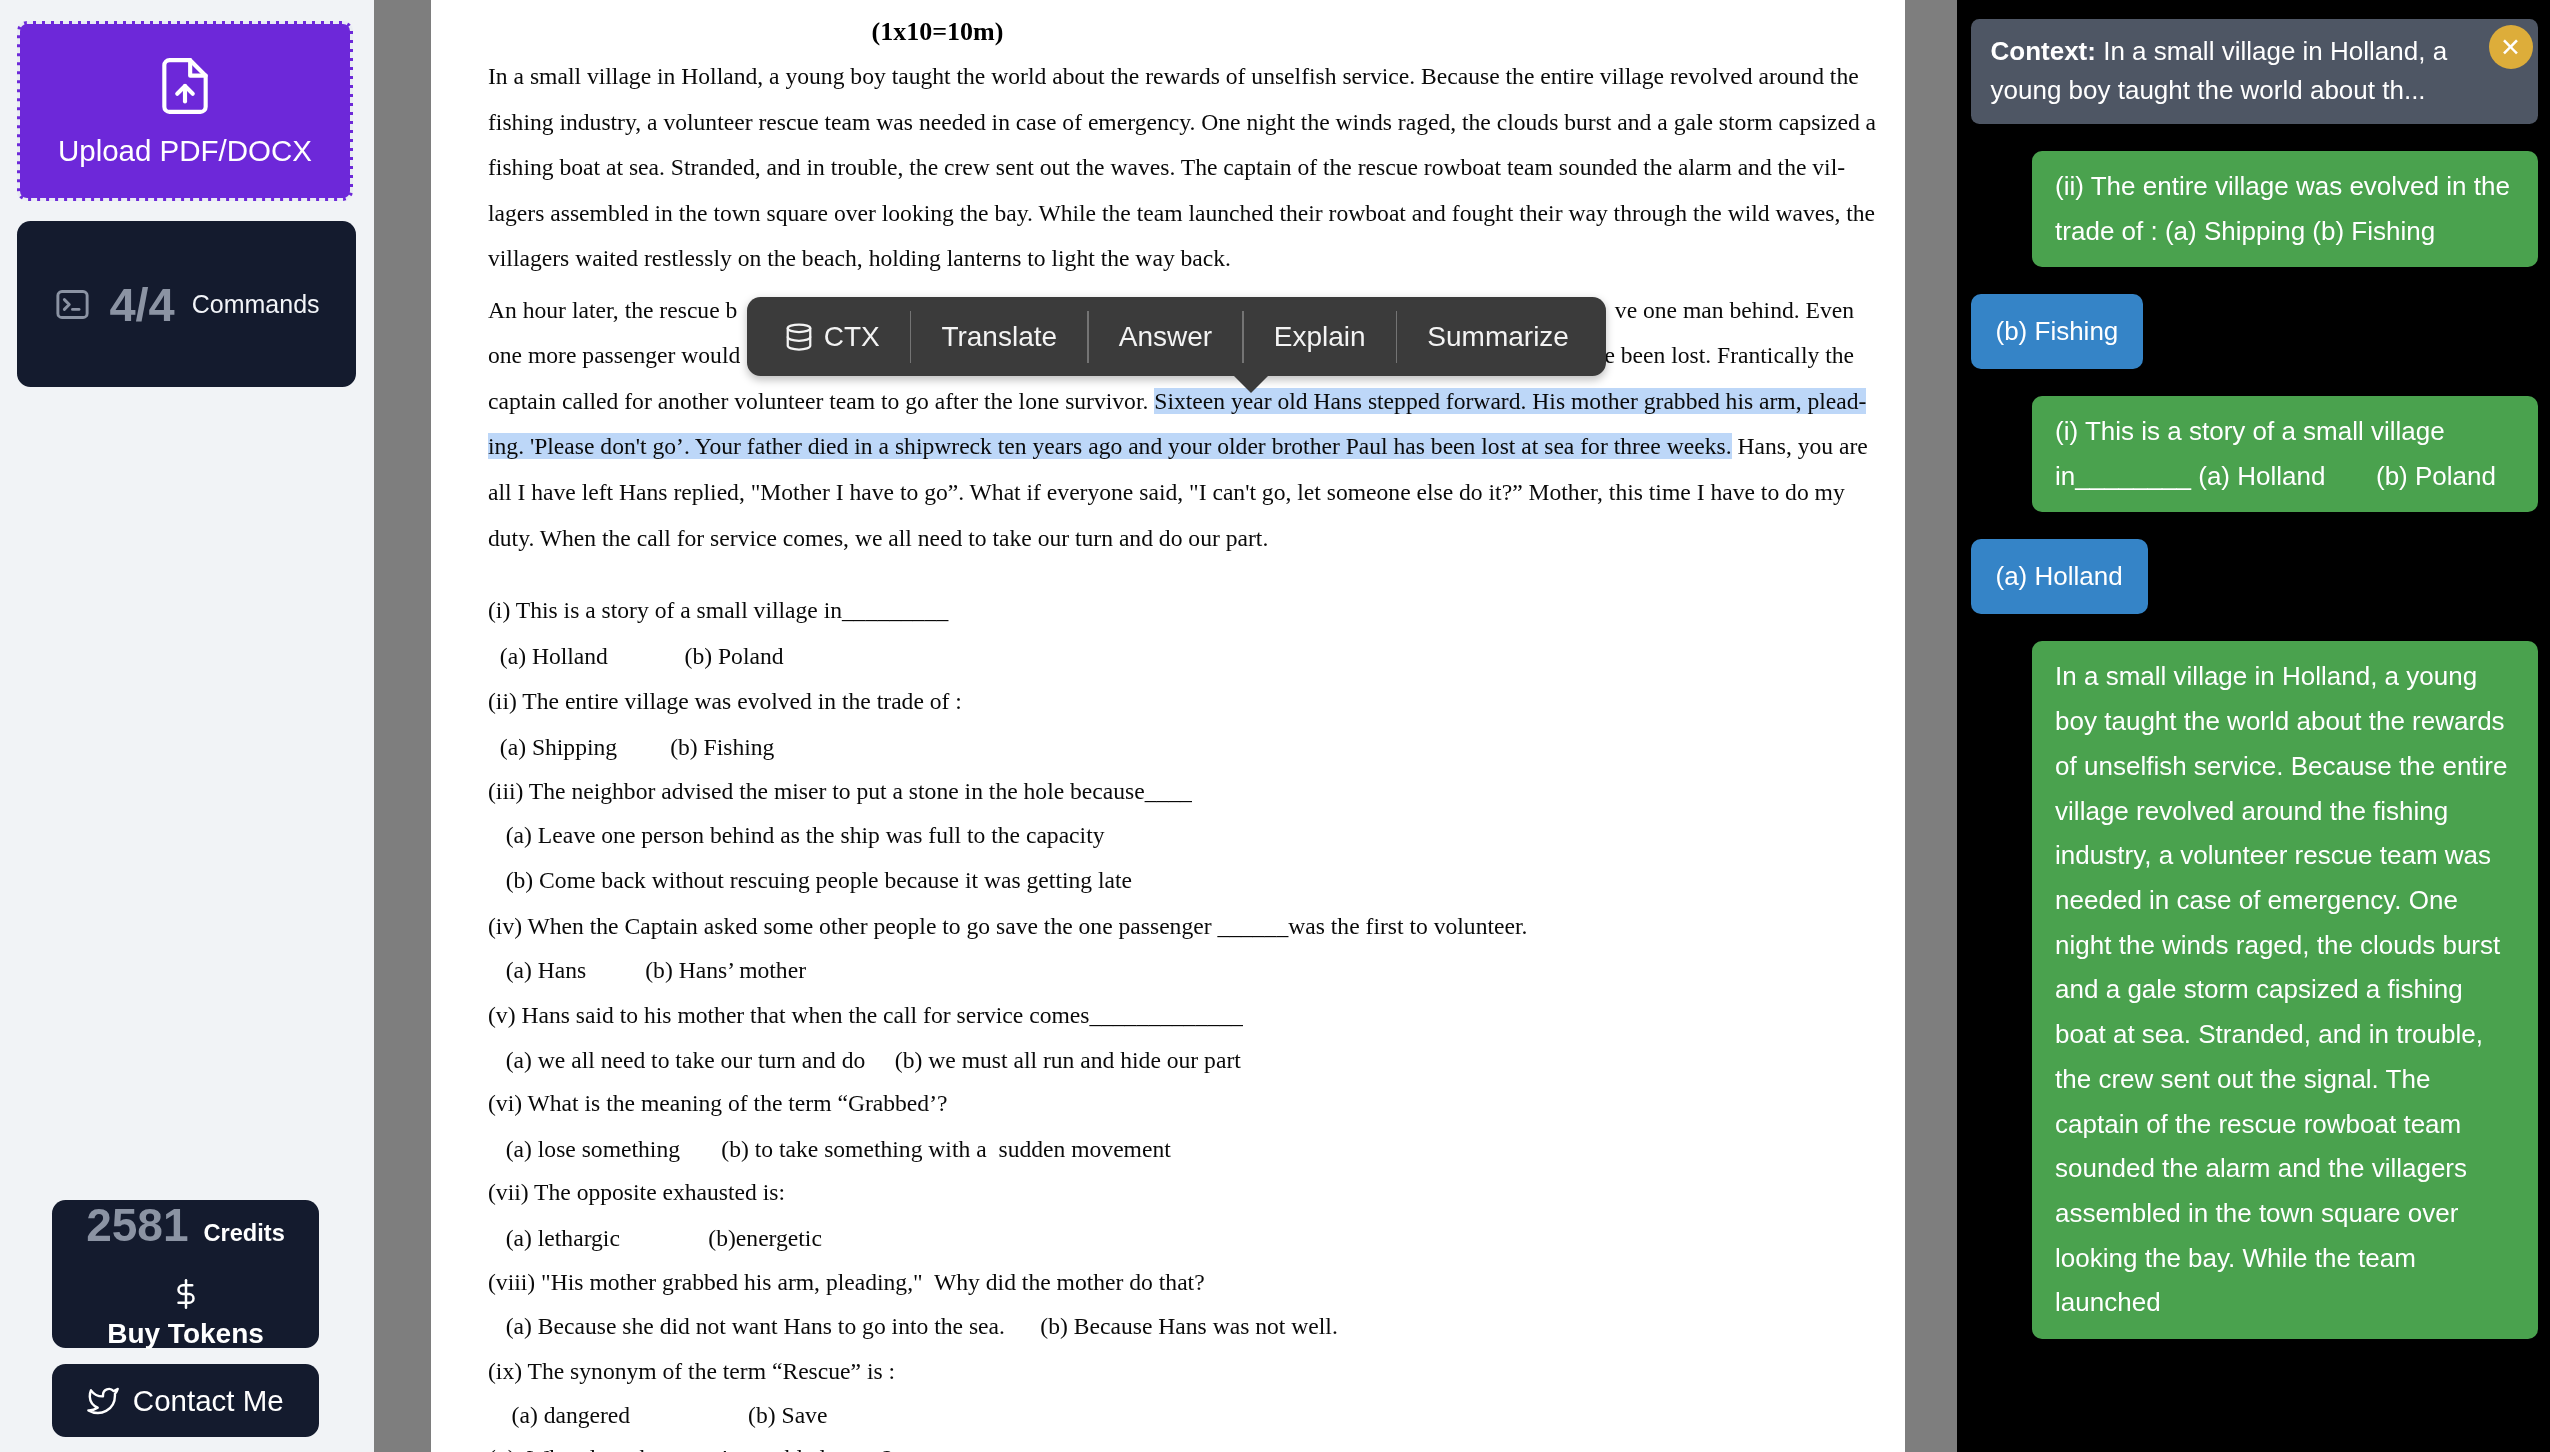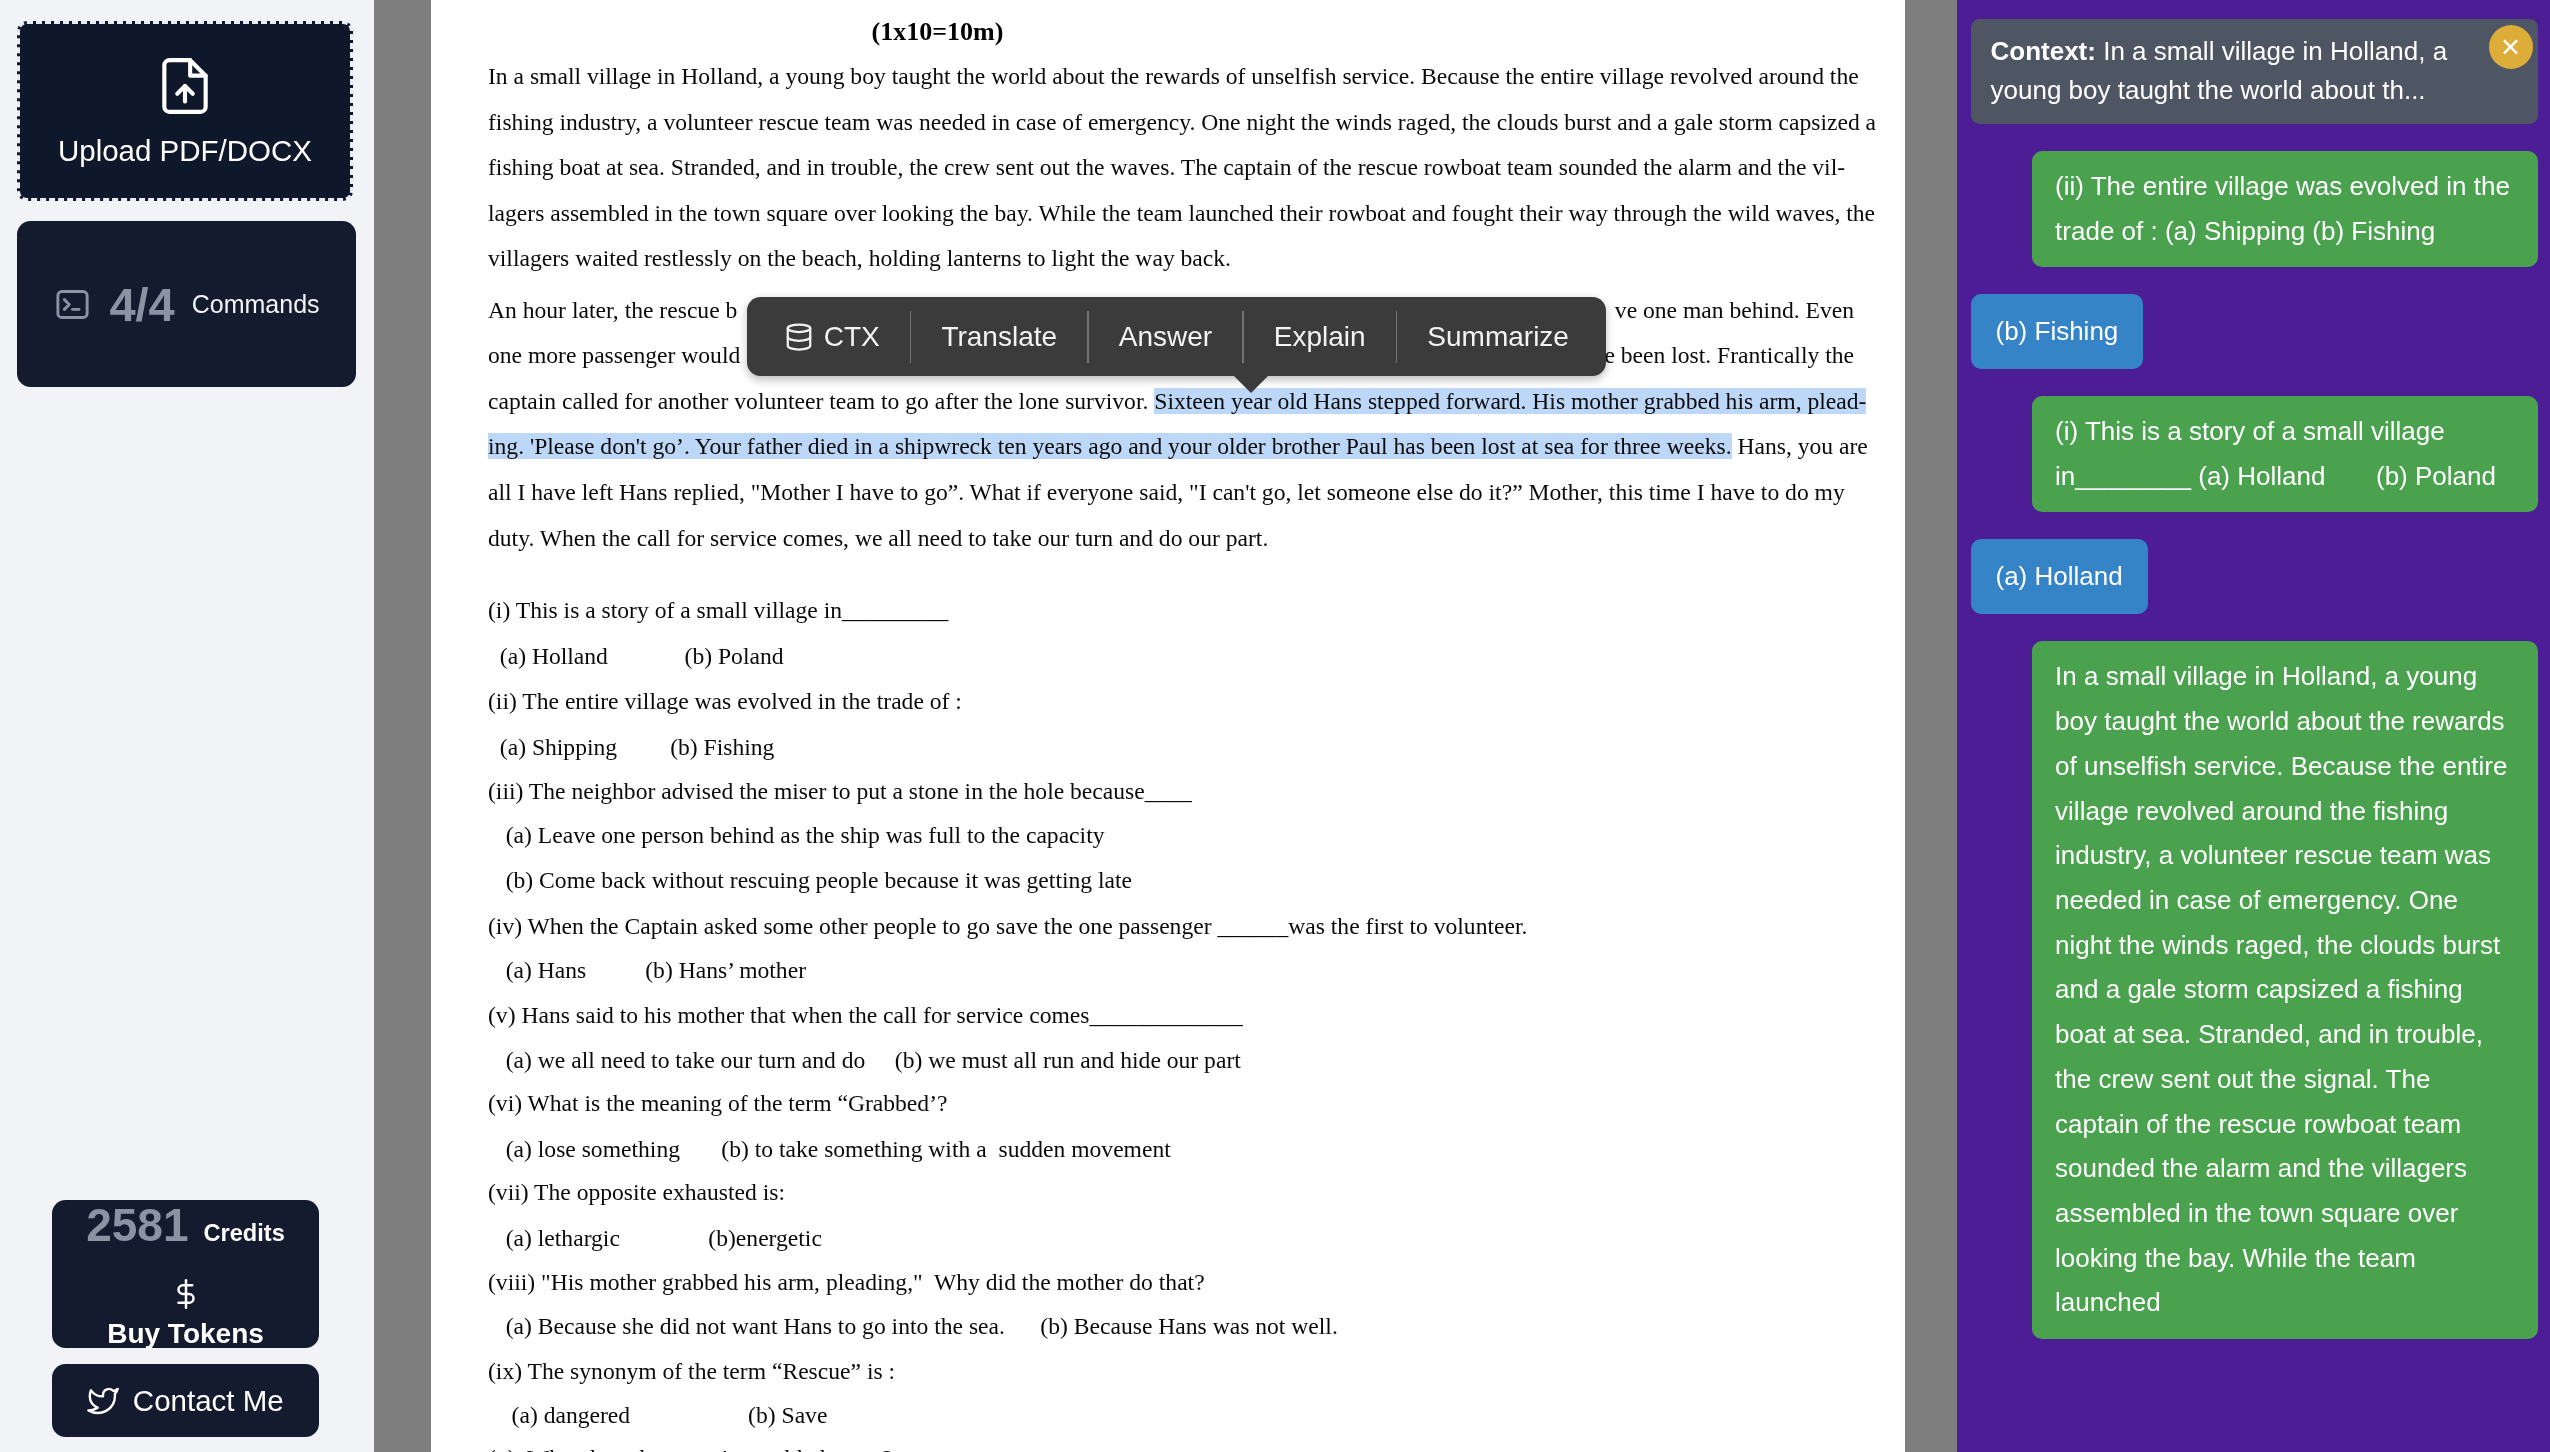--- a/index.html
+++ b/index.html
@@ -4,21 +4,21 @@
 <style>
   html,body{margin:0;padding:0;}
   body{
     width:2550px;height:1452px;overflow:hidden;position:relative;
     background:#eff1f4;font-family:"Liberation Sans",sans-serif;
   }
   
   .sidebar{position:absolute;left:0;top:0;width:374px;height:1452px;background:#f1f3f6;}
   .upload-btn{
     position:absolute;left:17px;top:21px;width:336px;height:180px;box-sizing:border-box;
-    background:#0f172a;border:3.4px dashed #e9ecf3;border-radius:10px;
+    background:#6d28d9;border:3.4px dashed #e9ecf3;border-radius:10px;
     display:flex;flex-direction:column;align-items:center;justify-content:center;gap:17px;
     color:#fff;font-size:29.5px;cursor:pointer;
   }
   .dark-box{background:#141b2e;border-radius:13.5px;position:absolute;display:flex;align-items:center;justify-content:center;}
   .commands-box{left:17px;top:221px;width:339px;height:166px;gap:17px;}
   .commands-count{font-size:47px;font-weight:bold;color:#8b93a3;}
   .commands-label{font-size:25px;color:#f2f4f8;}
   .credits-box{left:52px;top:1200px;width:267px;height:148px;flex-direction:column;gap:27px;}
   .credits-row{display:flex;align-items:baseline;gap:15px;}
   .credits-value{font-size:46px;font-weight:bold;color:#8b93a3;}
@@ -46,21 +46,21 @@
   }
   .tb-item{display:flex;align-items:center;gap:10px;padding:0 30px;color:#f3f3f3;font-size:28px;cursor:pointer;white-space:nowrap;}
   .tb-sep{width:1.7px;height:52px;background:#747474;}
   .tb-pointer{
     position:absolute;left:486px;bottom:-17px;width:0;height:0;
     border-left:18.6px solid transparent;border-right:18.6px solid transparent;border-top:18.6px solid #3b3b3b;
   }
   
   .chat{
     position:absolute;left:1957px;top:0;width:594px;height:1452px;box-sizing:border-box;
-    background:#4c1d95;padding:18.6px 13.5px;display:flex;flex-direction:column;gap:27px;overflow:hidden;
+    background:#000000;padding:18.6px 13.5px;display:flex;flex-direction:column;gap:27px;overflow:hidden;
   }
   .context-box{
     position:relative;background:#4e5664;color:#fff;border-radius:8.4px;
     padding:13.5px 20px;font-size:26px;line-height:1.5;
   }
   .context-box b{font-weight:bold;}
   .close-btn{
     position:absolute;top:6.7px;right:5px;width:44px;height:44px;border-radius:50%;
     background:#ddad3a;color:#fff;display:flex;align-items:center;justify-content:center;
     font-size:25px;cursor:pointer;

